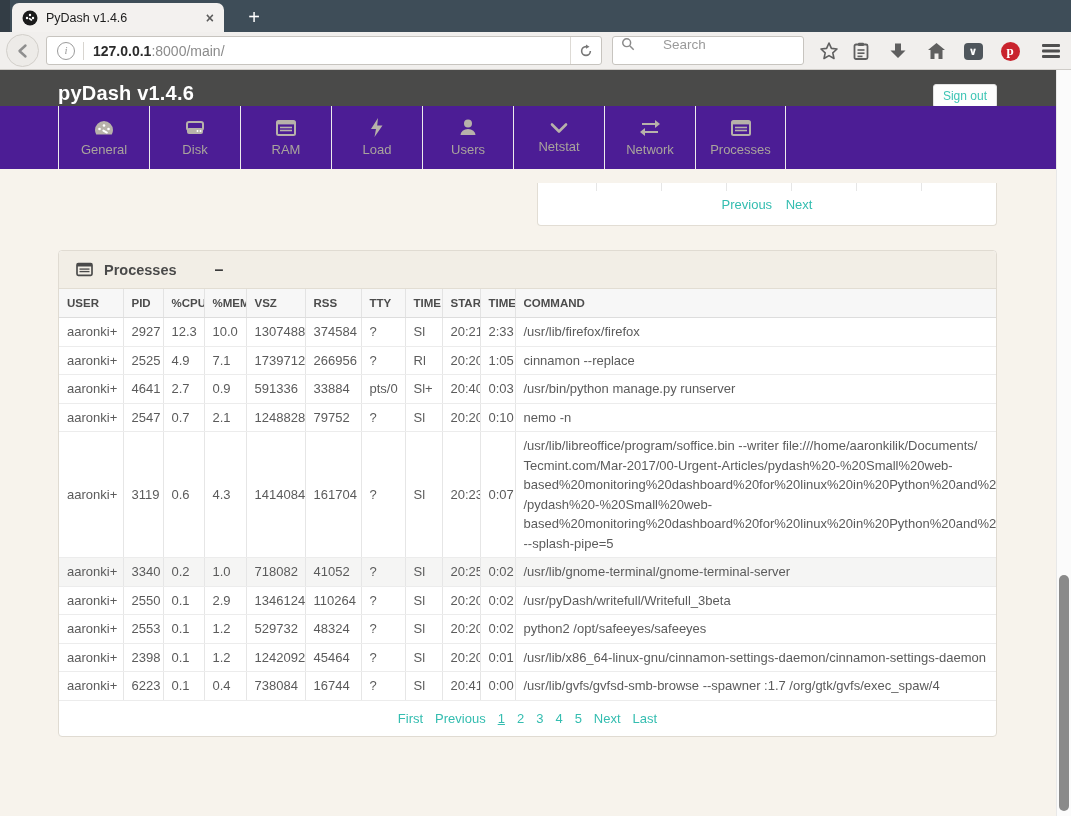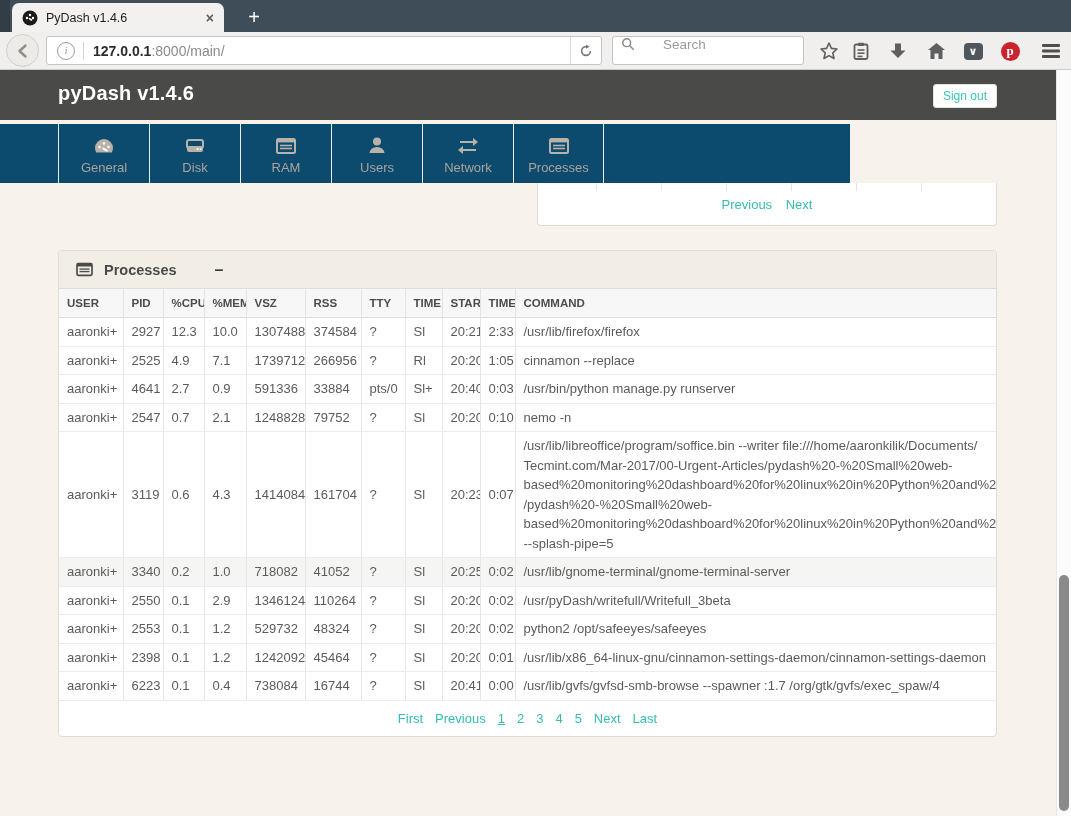--- a/index.html
+++ b/index.html
@@ -27,21 +27,21 @@
   .tbicon{position:absolute;top:7px;width:24px;height:24px;display:flex;align-items:center;justify-content:center;color:#5f5f5f;}
   .pocket-box{width:19px;height:17px;border-radius:4px;background:#4f565c;color:#fff;font-size:11px;display:flex;align-items:center;justify-content:center;font-weight:bold;}
   .pin-circle{width:19px;height:19px;border-radius:50%;background:#c9232d;color:#fff;font-size:13px;font-weight:bold;display:flex;align-items:center;justify-content:center;font-family:"Liberation Serif","DejaVu Serif",serif;}
 
   
   .appheader{position:absolute;left:0;top:70px;width:1071px;height:50px;background:#4a4a49;}
   .apptitle{position:absolute;left:58px;top:12px;color:#ffffff;font-size:20px;font-weight:bold;letter-spacing:.2px;}
   .signout{position:absolute;right:74px;top:14px;background:#fdfdfd;border:1px solid #e2e2e2;border-radius:3px;color:#3cc4b4;font-size:12px;padding:4px 9px;cursor:pointer;}
 
   
-  .nav{position:absolute;left:0;top:124px;width:850px;height:63px;background:#0c4a6e;}
+  .nav{position:absolute;left:0;top:106px;width:1071px;height:63px;background:#4c1d95;}
   .nav-inner{position:absolute;left:58px;top:0;display:flex;height:63px;}
   .nav-item{width:91px;height:63px;border-left:1px solid #ececec;box-sizing:border-box;display:flex;flex-direction:column;align-items:center;justify-content:center;gap:5px;color:#b7b2aa;cursor:pointer;}
   .nav-item:last-child{border-right:1px solid #ececec;}
   .nav-item .lbl{font-size:13px;color:#a9a49c;}
 
   
   .content-bg{position:absolute;left:0;top:183px;width:1071px;height:579px;background:#f7f3ec;}
 
   .upper-panel{position:absolute;left:537px;top:183px;width:460px;height:43px;background:#ffffff;border:1px solid #e2ddd4;border-top:none;border-radius:0 0 4px 4px;box-sizing:border-box;}
   .upper-panel .stub{position:absolute;top:0;width:1px;height:8px;background:#e6e6e6;}
@@ -189,25 +189,37 @@
       <div class="nav-item">
         <svg width="22" height="18" viewBox="0 0 22 18">
             <rect x="2" y="2" width="18" height="14" rx="1.5" fill="none" stroke="currentColor" stroke-width="2"></rect>
             <rect x="2" y="2" width="18" height="3.4" fill="currentColor"></rect>
             <line x1="5" y1="8.5" x2="17" y2="8.5" stroke="currentColor" stroke-width="1.6"></line>
             <line x1="5" y1="11.5" x2="17" y2="11.5" stroke="currentColor" stroke-width="1.6"></line>
           </svg>
         <span class="lbl">RAM</span>
       </div>
       <div class="nav-item">
+        <svg width="16" height="19" viewBox="0 0 16 19">
+            <path d="M9 0 L2 11 H7 L5.5 19 L13.5 7.5 H8.2 Z" fill="currentColor"></path>
+          </svg>
+        <span class="lbl">Load</span>
+      </div>
+      <div class="nav-item">
         <svg width="20" height="19" viewBox="0 0 20 19">
             <circle cx="10" cy="5.5" r="4" fill="currentColor"></circle>
             <path d="M2.5 17 a7.5 6 0 0 1 15 0 Z" fill="currentColor"></path>
           </svg>
         <span class="lbl">Users</span>
+      </div>
+      <div class="nav-item">
+        <svg width="20" height="12" viewBox="0 0 20 12">
+            <path d="M3 2.5 L10 9.5 L17 2.5" fill="none" stroke="currentColor" stroke-width="2.6" stroke-linecap="round" stroke-linejoin="round"></path>
+          </svg>
+        <span class="lbl">Netstat</span>
       </div>
       <div class="nav-item">
         <svg width="24" height="18" viewBox="0 0 24 18">
             <path d="M17 1 L22 5 L17 9 V6 H4 V4 H17 Z" fill="currentColor"></path>
             <path d="M7 9 L2 13 L7 17 V14 H20 V12 H7 Z" fill="currentColor"></path>
           </svg>
         <span class="lbl">Network</span>
       </div>
       <div class="nav-item">
         <svg width="22" height="18" viewBox="0 0 22 18">

